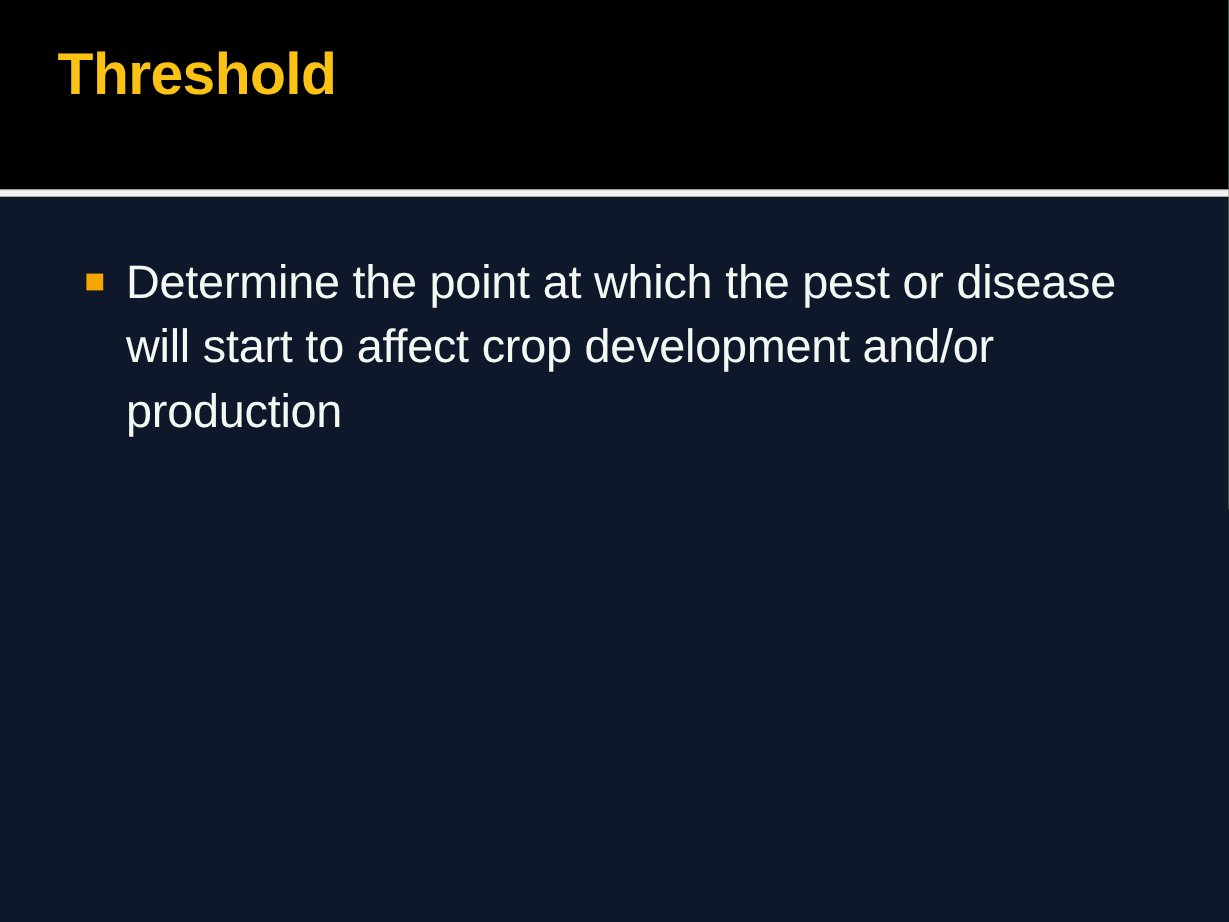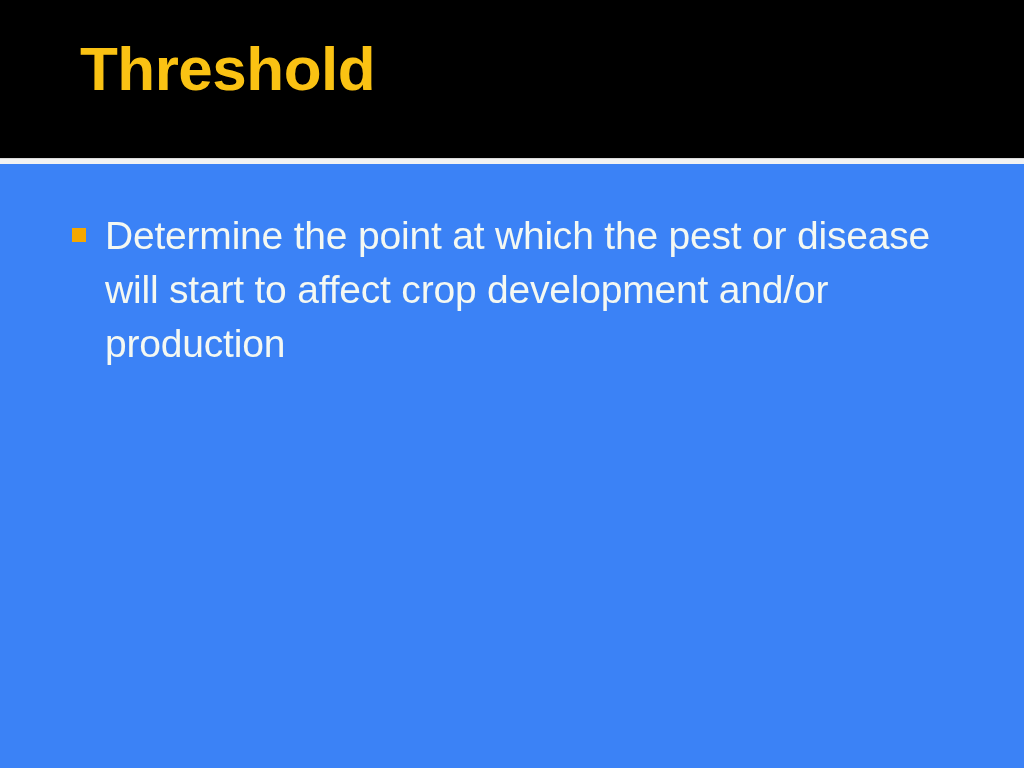--- a/index.html
+++ b/index.html
@@ -20,23 +20,23 @@
   .title-band {
     position: absolute;
     left: 0;
     top: 0;
     width: 1024px;
     height: 158px;
     background: #000000;
   }
   .title-text {
     position: absolute;
-    left: 80px;
+    left: 48px;
     top: 38px;
-    font-size: 62px;
+    font-size: 49px;
     font-weight: bold;
     line-height: 1.0;
     color: #FAC213;
     letter-spacing: -0.5px;
     white-space: nowrap;
   }
   .divider {
     position: absolute;
     left: 0;
     top: 158px;
@@ -45,21 +45,21 @@
     background: #F2F2F2;
     border-top: 1px solid #D9D9D9;
     box-sizing: border-box;
   }
   .body-area {
     position: absolute;
     left: 0;
     top: 164px;
     width: 1024px;
     height: 604px;
-    background: #3b82f6;
+    background: #0f172a;
   }
   .bullet-list {
     position: absolute;
     left: 64px;
     top: 45px;
     width: 900px;
   }
   .bullet-item {
     position: relative;
     display: block;

